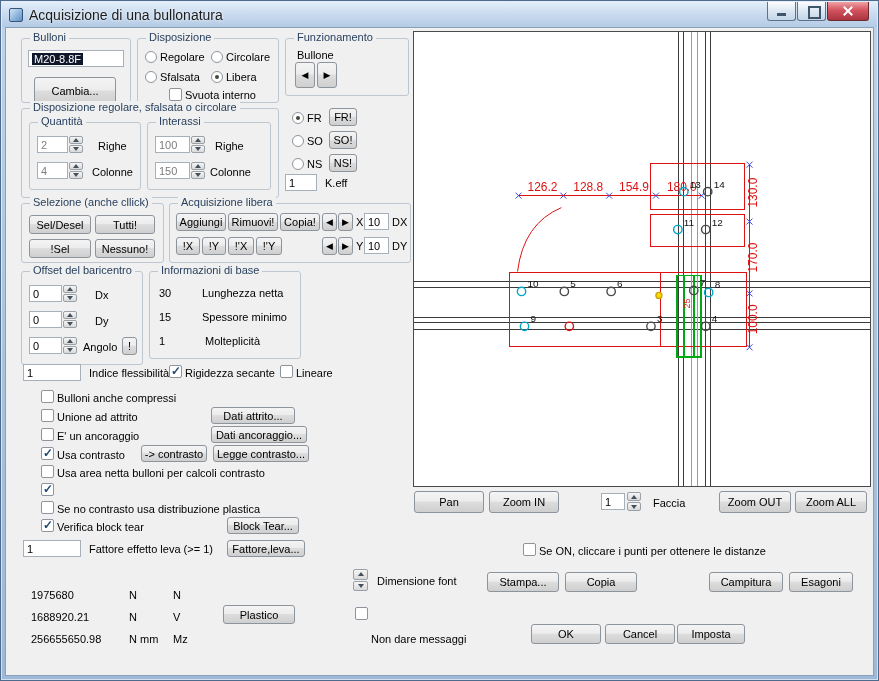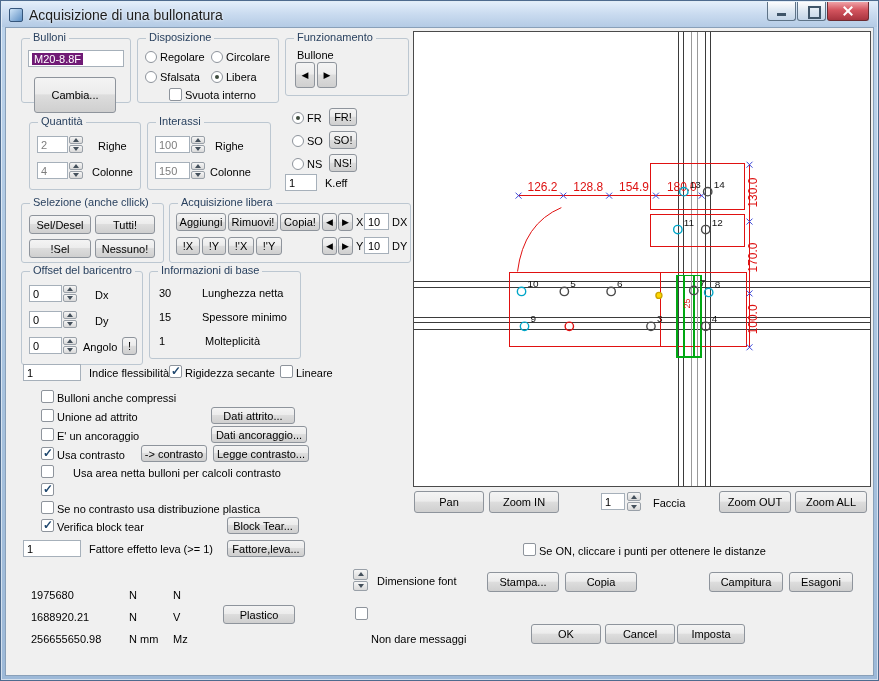--- a/index.html
+++ b/index.html
@@ -24,21 +24,21 @@
   .wbtn.close::after{transform:translate(-50%,-50%) rotate(-45deg)}
   .client{position:absolute;left:4px;top:26px;right:4px;bottom:4px;background:#f0f0f0;border:1px solid #89a0b9}
 
   .grp{position:absolute;border:1px solid #bcc7d1;border-radius:3px}
   .grp .legend{position:absolute;top:-8px;left:8px;background:#f0f0f0;padding:0 3px;color:#29415f;white-space:nowrap}
   .lbl{position:absolute;white-space:nowrap;color:#000}
   .btn{position:absolute;display:flex;align-items:center;justify-content:center;white-space:nowrap;
     border:1px solid #8e949c;border-radius:3px;color:#000;cursor:pointer;
     background:linear-gradient(to bottom,#f4f4f4,#ececec 46%,#dddddd 50%,#cfcfcf)}
   .field{position:absolute;background:#fff;border:1px solid #a6b0ba;display:flex;align-items:center;padding:0 3px;white-space:nowrap}
-  .field .sel{background:#701a75;color:#fff;padding:0 2px}
+  .field .sel{background:#0f172a;color:#fff;padding:0 2px}
   .spin{position:absolute;display:flex;align-items:stretch}
   .sval{flex:1;background:#fff;border:1px solid #a6b0ba;display:flex;align-items:center;padding:0 3px}
   .sval.gray{color:#7d7d7d}
   .sarr{width:14px;display:flex;flex-direction:column;margin-left:1px}
   .sarr span{flex:1;border:1px solid #99a0a8;border-radius:2px;background:linear-gradient(#f6f6f6,#d9d9d9);position:relative}
   .sarr span + span{margin-top:1px}
   .sarr span::after{content:"";position:absolute;left:50%;top:50%;transform:translate(-50%,-50%);
     border-left:3px solid transparent;border-right:3px solid transparent}
   .sarr .up::after{border-bottom:4px solid #44505b}
   .sarr .dn::after{border-top:4px solid #44505b}
@@ -67,21 +67,21 @@
     </div>
   </div>
   <div class="client"></div>
 
   <div class="grp" style="left:20px;top:37px;width:110px;height:65px">
     <span class="legend">Bulloni</span>
   </div>
   <div class="field" style="left:27px;top:49px;width:96px;height:17px">
     <span class="sel">M20-8.8F</span>
   </div>
-  <div class="btn" style="left:33px;top:76px;width:82px;height:36px">Cambia...</div>
+  <div class="btn" style="left:33px;top:76px;width:82px;height:28px">Cambia...</div>
 
   <div class="grp" style="left:136px;top:37px;width:142px;height:65px">
     <span class="legend">Disposizione</span>
   </div>
   <span class="rb" style="left:144px;top:50px"></span>
   <span class="lbl" style="left:159px;top:50px">Regolare</span>
   <span class="rb" style="left:210px;top:50px"></span>
   <span class="lbl" style="left:225px;top:50px">Circolare</span>
   <span class="rb" style="left:144px;top:70px"></span>
   <span class="lbl" style="left:159px;top:70px">Sfalsata</span>
@@ -102,20 +102,23 @@
   <div class="btn" style="left:328px;top:107px;width:28px;height:18px">FR!</div>
   <span class="rb" style="left:291px;top:134px"></span>
   <span class="lbl" style="left:306px;top:134px">SO</span>
   <div class="btn" style="left:328px;top:130px;width:28px;height:18px">SO!</div>
   <span class="rb" style="left:291px;top:157px"></span>
   <span class="lbl" style="left:306px;top:157px">NS</span>
   <div class="btn" style="left:328px;top:153px;width:28px;height:18px">NS!</div>
   <div class="field" style="left:284px;top:173px;width:32px;height:17px">1</div>
   <span class="lbl" style="left:324px;top:176px">K.eff</span>
 
+  <div class="grp" style="left:20px;top:107px;width:258px;height:90px">
+    <span class="legend">Disposizione regolare, sfalsata o circolare</span>
+  </div>
   <div class="grp" style="left:28px;top:121px;width:112px;height:68px">
     <span class="legend">Quantità</span>
   </div>
   <div class="spin" style="left:36px;top:135px;width:46px;height:17px">
     <div class="sval gray">2</div>
     <div class="sarr">
         <span class="up"></span>
         <span class="dn"></span>
       </div>
   </div>
@@ -233,21 +236,21 @@
   <span class="cb" style="left:40px;top:427px"></span>
   <span class="lbl" style="left:56px;top:429px">E' un ancoraggio</span>
   <div class="btn" style="left:210px;top:425px;width:96px;height:17px">Dati ancoraggio...</div>
 
   <span class="cb checked" style="left:40px;top:446px"></span>
   <span class="lbl" style="left:56px;top:448px">Usa contrasto</span>
   <div class="btn" style="left:140px;top:444px;width:66px;height:17px">-&gt; contrasto</div>
   <div class="btn" style="left:212px;top:444px;width:96px;height:17px">Legge contrasto...</div>
 
   <span class="cb" style="left:40px;top:464px"></span>
-  <span class="lbl" style="left:72px;top:466px">Usa area netta bulloni per calcoli contrasto</span>
+  <span class="lbl" style="left:56px;top:466px">Usa area netta bulloni per calcoli contrasto</span>
 
   <span class="cb checked" style="left:40px;top:482px"></span>
 
   <span class="cb" style="left:40px;top:500px"></span>
   <span class="lbl" style="left:56px;top:502px">Se no contrasto usa distribuzione plastica</span>
 
   <span class="cb checked" style="left:40px;top:518px"></span>
   <span class="lbl" style="left:56px;top:520px">Verifica block tear</span>
   <div class="btn" style="left:226px;top:516px;width:72px;height:17px">Block Tear...</div>
 

